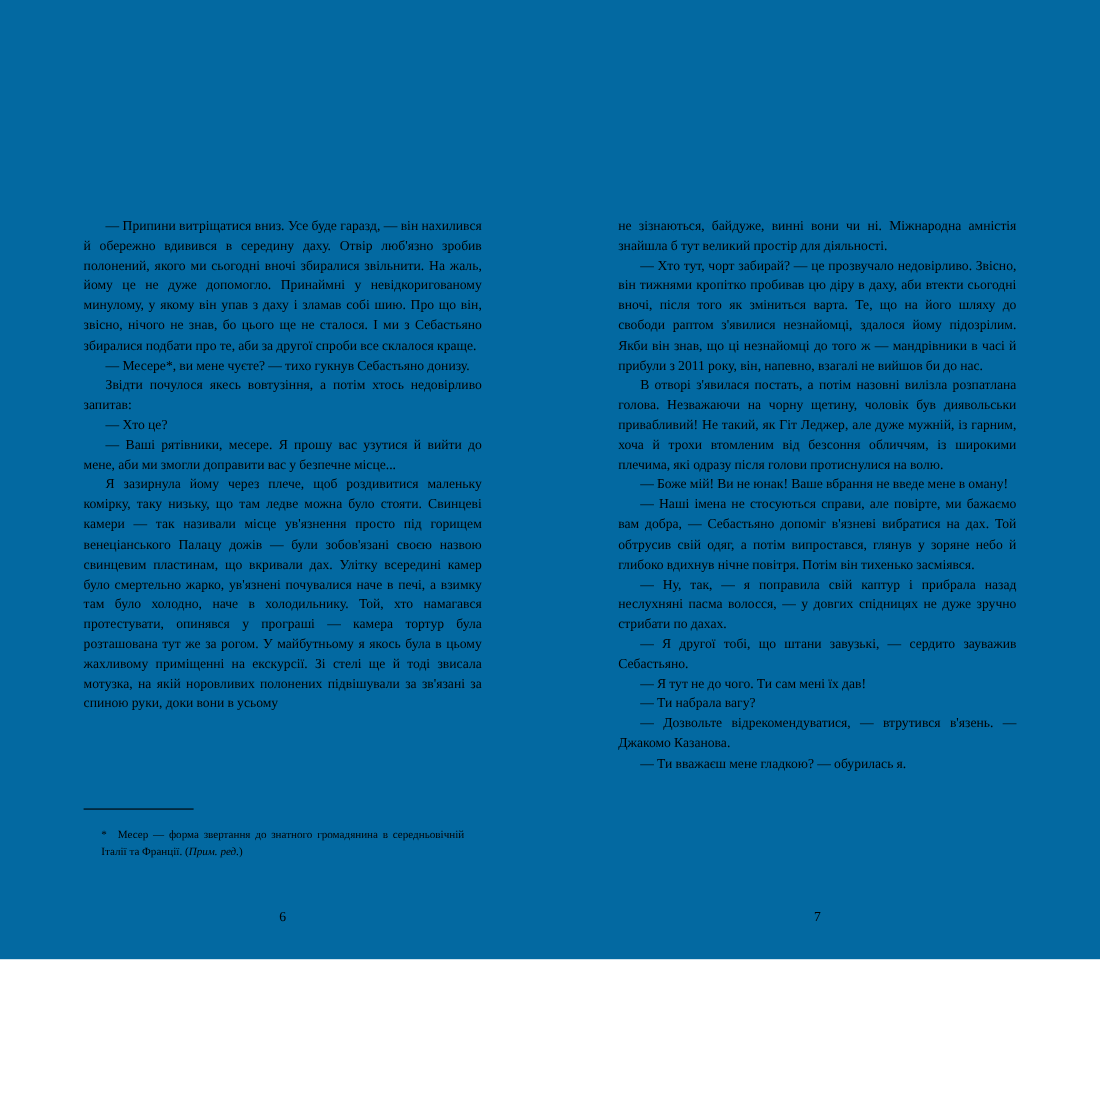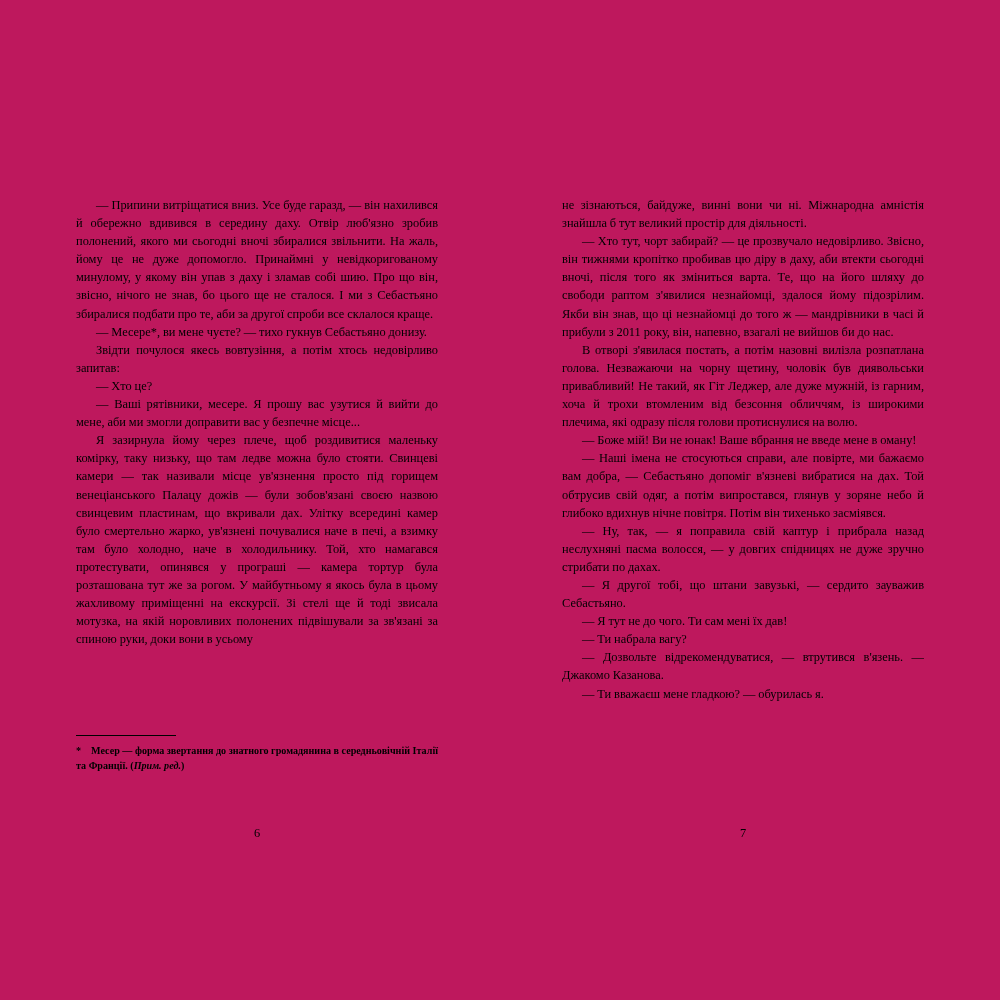--- a/index.html
+++ b/index.html
@@ -12,22 +12,22 @@
     height: 1000px;
     font-family: "Liberation Serif", serif;
     color: #000000;
     overflow: hidden;
   }
   .book-spread {
     position: absolute;
     left: 0;
     top: 0;
     width: 1000px;
-    height: 1000px;
-    background: #be185d;
+    height: 872px;
+    background: #0369a1;
   }
   .page {
     position: absolute;
     top: 196px;
     width: 362px;
   }
   .page-left {
     left: 76px;
   }
   .page-right {
@@ -57,22 +57,21 @@
   .footnote-rule {
     width: 100px;
     height: 1px;
     background: #000000;
     margin-bottom: 7px;
   }
   .footnote-text {
     font-size: 10.1px;
     line-height: 15px;
     text-align: justify;
-    margin: 0;
-    font-weight: bold;
+    margin: 16px;
   }
   .footnote-text .marker {
     margin-right: 10px;
   }
   .footnote-text i {
     font-style: italic;
   }
   .folio {
     position: absolute;
     font-size: 12.4px;

